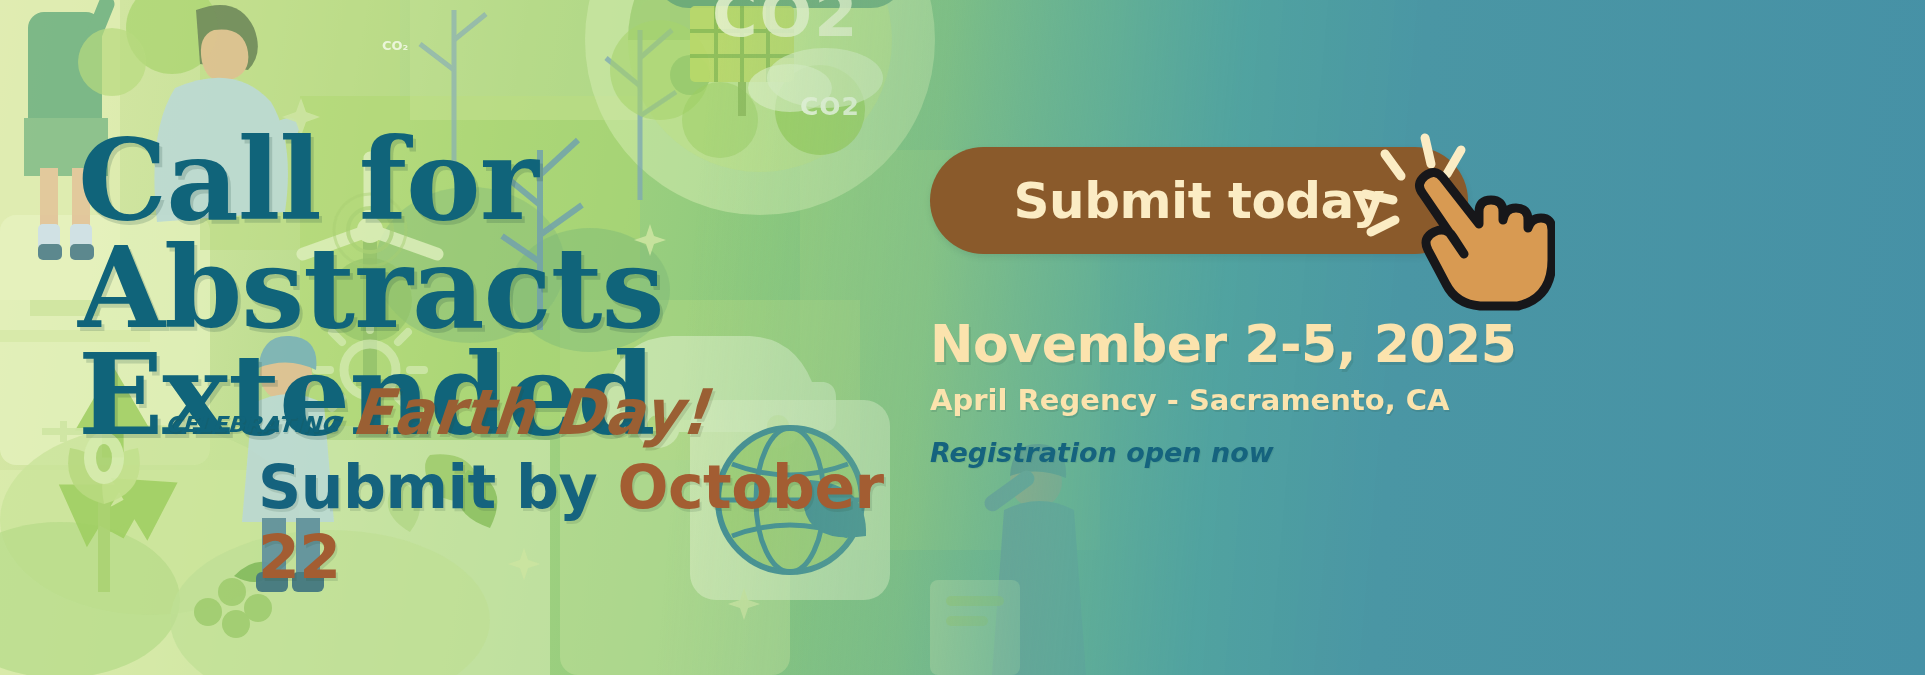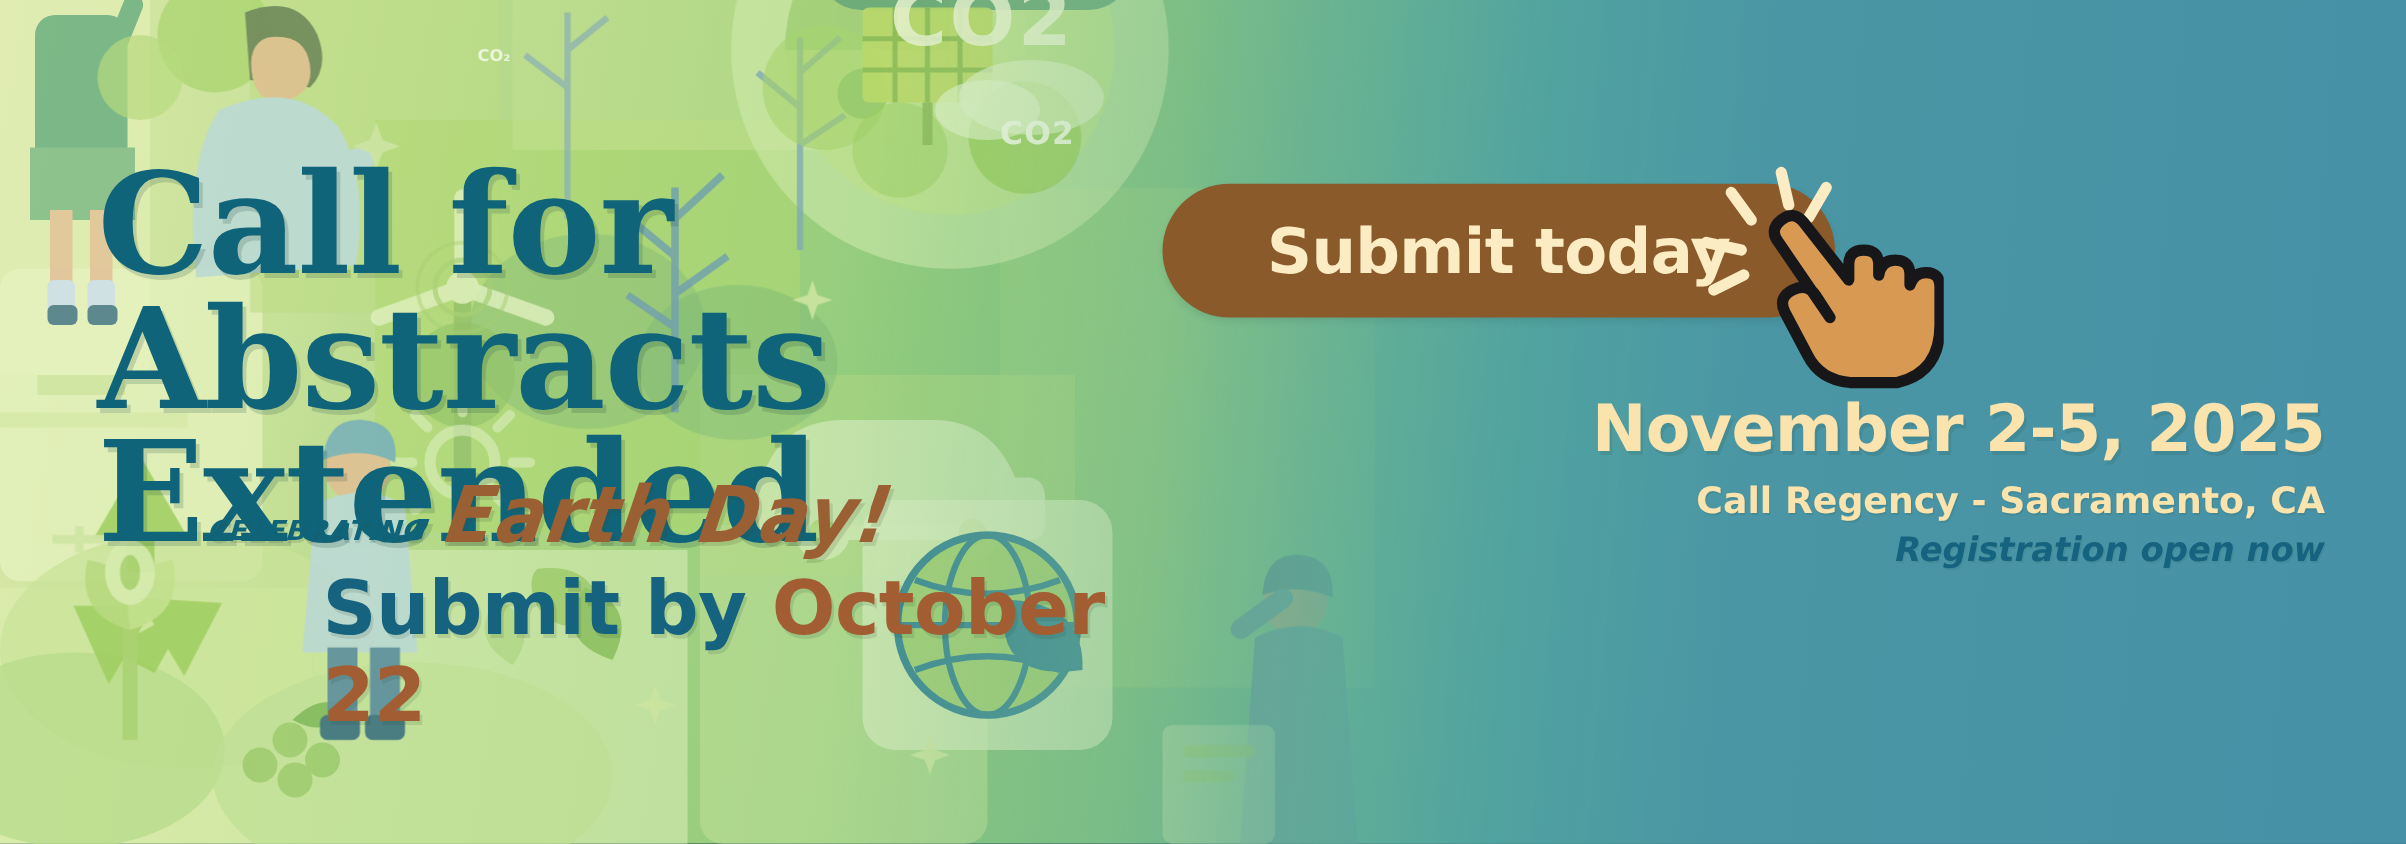--- a/index.html
+++ b/index.html
@@ -94,41 +94,41 @@
   .cta-label{
     color:#fbecc4;
     font-family:"DejaVu Sans",sans-serif;
     font-weight:700;
     font-size:50px;
     letter-spacing:-0.5px;
   }
 
   .cursor{position:absolute;left:425px;top:120px;width:200px;height:200px;}
 
-  .dateblock{position:absolute;left:0;top:316px;width:930px;text-align:right;}
+  .dateblock{position:absolute;left:0;top:316px;width:930px;text-align:left;}
   .date-main{
     color:#fbe3ad;
     font-family:"DejaVu Sans",sans-serif;
     font-weight:700;
     font-size:52px;
     letter-spacing:-0.5px;
     text-shadow:2px 3px 0 rgba(40,90,80,0.17);
     line-height:1.1;
   }
   .date-venue{
     margin-top:10px;
     color:#fbe3ad;
     font-family:"DejaVu Sans",sans-serif;
     font-weight:700;
     font-size:29px;
     letter-spacing:0px;
     text-shadow:1px 2px 0 rgba(40,90,80,0.17);
   }
   .date-reg{
-    margin-top:8px;
+    margin-top:20px;
     color:#15637e;
     font-family:"DejaVu Sans",sans-serif;
     font-weight:700;
     font-style:italic;
     font-size:27px;
     text-shadow:1px 1px 0 rgba(40,90,80,0.12);
   }
 </style>
 </head>
 <body>
@@ -396,18 +396,18 @@
                    l -18 -34
                    q -6 -12 6 -18
                    q 12 -6 19 5
                    l 11 17 z"></path>
         </g>
       </svg>
     </div>
 
     <div class="dateblock">
       <div class="date-main">November 2-5, 2025</div>
-      <div class="date-venue">Call Regency - Sacramento, CA</div>
+      <div class="date-venue">April Regency - Sacramento, CA</div>
       <div class="date-reg">Registration open now</div>
     </div>
   </div>
 
 </div>
 
 </body></html>

